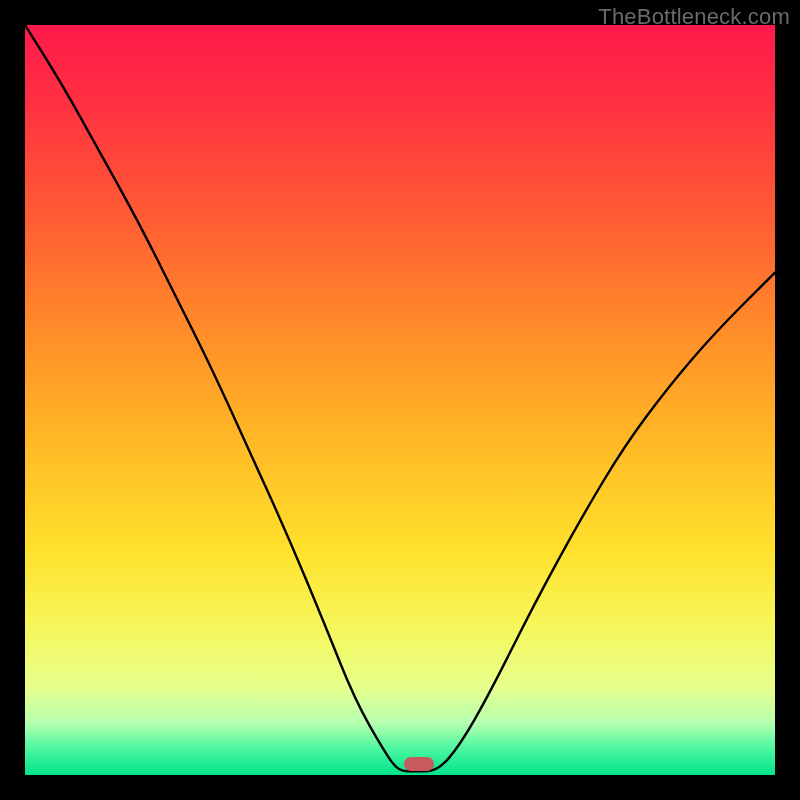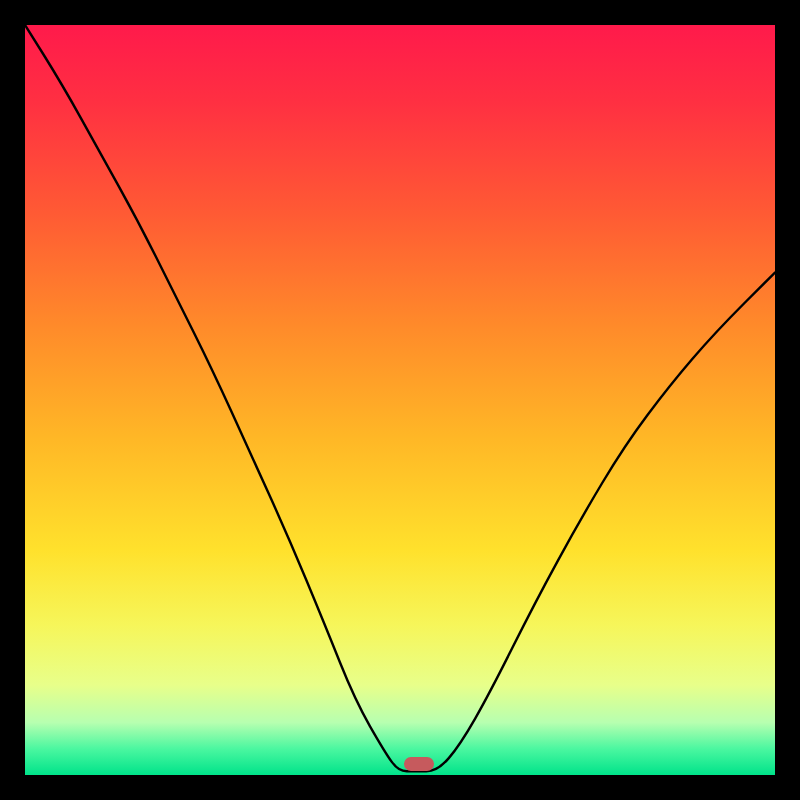--- a/index.html
+++ b/index.html
@@ -47,20 +47,21 @@
     border-radius: 7px;
     background: #c65a5d;
     transform: translate(-50%, -50%);
     z-index: 15;
   }
 </style>
 </head>
 <body>
 
 <div class="frame">
+  <div class="watermark">TheBottleneck.com</div>
 
   <div class="plot">
     <svg id="plot-svg" viewBox="0 0 750 750" preserveAspectRatio="none">
       <defs>
         <linearGradient id="bg" x1="0" y1="0" x2="0" y2="1">
             <stop offset="0.0%" stop-color="#ff1a4b"></stop>
             <stop offset="10.0%" stop-color="#ff2f42"></stop>
             <stop offset="25.0%" stop-color="#ff5a34"></stop>
             <stop offset="40.0%" stop-color="#ff8a2a"></stop>
             <stop offset="55.0%" stop-color="#ffb726"></stop>

